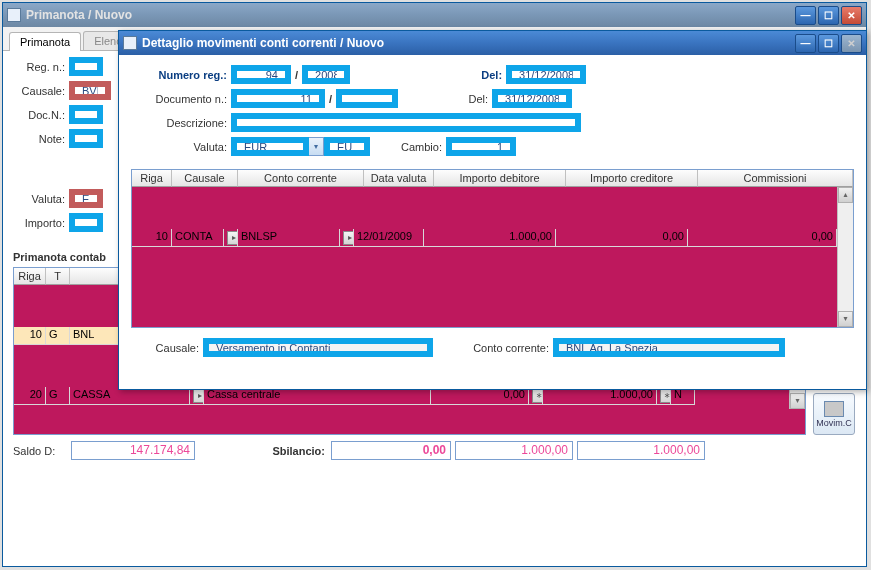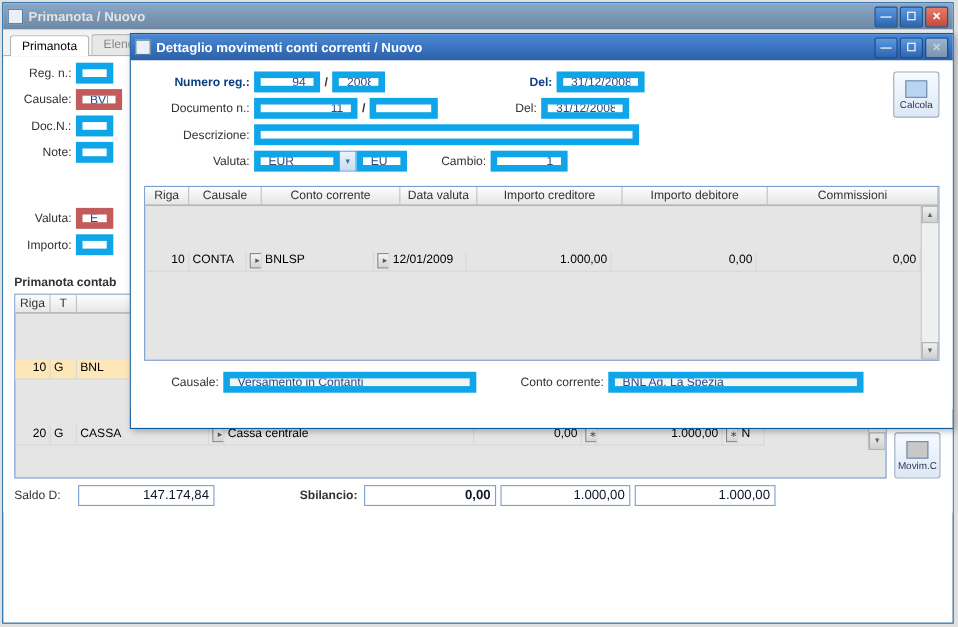--- a/index.html
+++ b/index.html
@@ -86,21 +86,21 @@
     width: 15px; height: 19px;
     border: 1px solid #7a9ecf;
     border-left: none;
     background: linear-gradient(to bottom,#eaf2fb,#c8ddf2);
     display: inline-flex; align-items:center; justify-content:center;
     font-size: 8px; color:#436da0; cursor:pointer;
   }
   .section-label { font-weight: bold; margin: 8px 0 4px 10px; color:#333; }
   .grid {
     border: 1px solid #7a9ecf;
-    background: #e5e5e5;
+    background: #be185d;
   }
   .grid-header {
     display: flex;
     background: linear-gradient(to bottom,#fdfdfd,#e4e4e4);
   }
   .gh-cell {
     border-right: 1px solid #c0c0c0;
     border-bottom: 1px solid #a0a0a0;
     padding: 2px 4px;
     text-align: center;
@@ -131,21 +131,21 @@
     width: 16px;
     background: #e8e8e8;
     border-left: 1px solid #c0c0c0;
     display:flex; flex-direction:column;
   }
   .vscroll .sbtn { height:16px; border:1px solid #b0b0b0; background:linear-gradient(#f0f0f0,#d0d0d0); font-size:8px; text-align:center; line-height:14px; cursor:pointer; color:#666;}
   .vscroll .strack { flex:1; background:#efefef;}
   .totals-row { display: flex; align-items: center; padding: 6px 10px; }
   .totals-row .tlabel { font-weight: normal; color:#333; margin-right:6px;}
   .totals-row .tlabel.bold { font-weight:bold;}
-  .total-box { border:1px solid #7a9ecf; background:#fff; height:19px; padding:1px 4px; text-align:right; font-size:12px; color:#0f172a;}
+  .total-box { border:1px solid #7a9ecf; background:#fff; height:19px; padding:1px 4px; text-align:right; font-size:12px; color:#ec4899;}
   .btn-icon {
     width: 42px; height: 42px;
     border: 1px solid #9aaac0;
     background: linear-gradient(to bottom,#f7fbff,#dce8f4);
     border-radius:3px;
     display:flex; flex-direction:column; align-items:center; justify-content:center;
     font-size:9px; cursor:pointer; color:#335;
     gap:1px;
   }
   .btn-icon .icon-box { width:20px; height:16px; border:1px solid #6a8ab0; background:#dfeaf6;}
@@ -305,36 +305,30 @@
         </div>
         <div class="frow">
           <span class="flabel" style="width:100px">Valuta:</span>
           <input class="inp" style="width: 78px;" value="EUR">
             <span class="dropdown-btn">▾</span>
           <input class="inp" style="width: 46px; margin-left: 0px;" value="EU">
           <span class="flabel" style="width:76px">Cambio:</span>
           <input class="inp" style="width: 70px; text-align: right;" value="1">
         </div>
       </div>
-      <div style="width:56px; display:flex; justify-content:flex-end;">
-        <div class="btn-icon">
-          <span class="icon-box" style="background:#b8d4ee"></span>
-          <span>Calcola</span>
-        </div>
-      </div>
     </div>
 
     <div class="grid" style="margin-top:8px;">
       <div class="grid-header">
         <div class="gh-cell" style="width:40px">Riga</div>
         <div class="gh-cell" style="width:66px">Causale</div>
         <div class="gh-cell" style="width:126px">Conto corrente</div>
         <div class="gh-cell" style="width:70px">Data valuta</div>
+        <div class="gh-cell" style="width:132px">Importo debitore</div>
         <div class="gh-cell" style="width:132px">Importo creditore</div>
-        <div class="gh-cell" style="width:132px">Importo debitore</div>
         <div class="gh-cell" style="flex:1">Commissioni</div>
       </div>
       <div style="display:flex; height:140px;">
         <div style="flex:1;">
           <div class="grow">
             <div class="gcell num" style="width:40px">10</div>
             <div class="gcell" style="width:52px">CONTA</div>
             <div class="gcell" style="width:14px;text-align:center"><span class="mini-btn">▸</span></div>
             <div class="gcell" style="width:102px">BNLSP</div>
             <div class="gcell" style="width:14px;text-align:center"><span class="mini-btn">▸</span></div>

